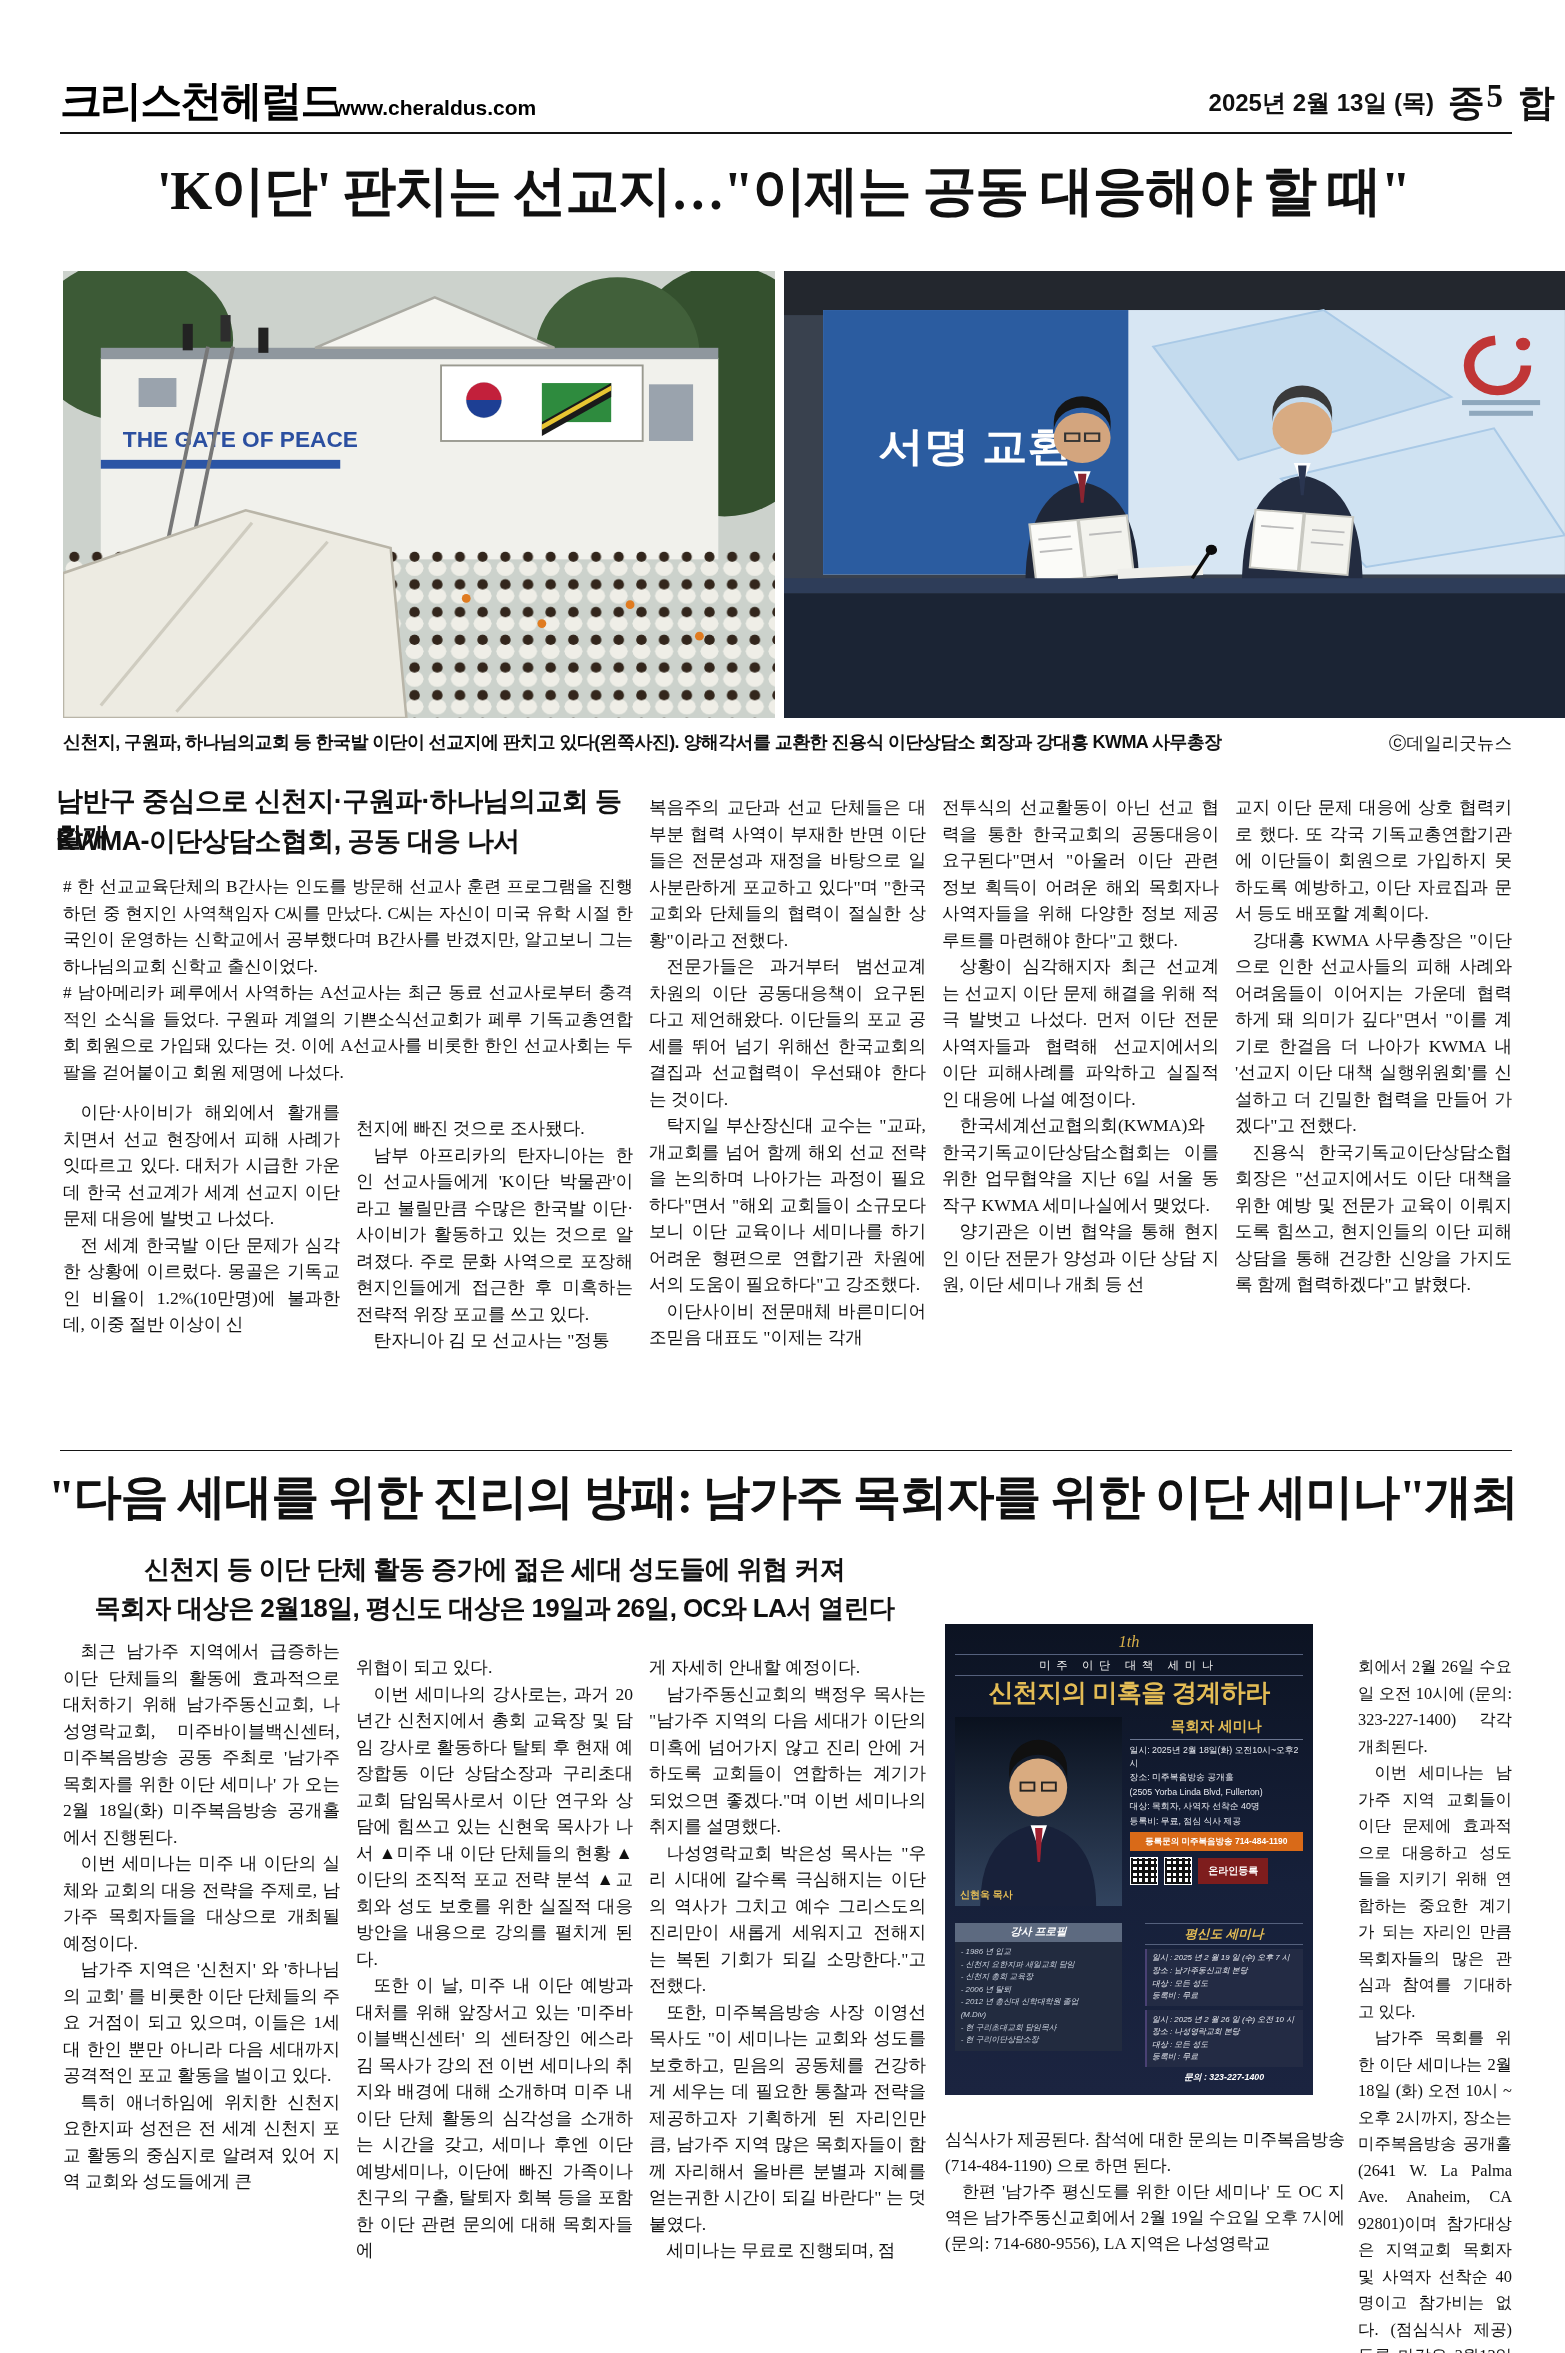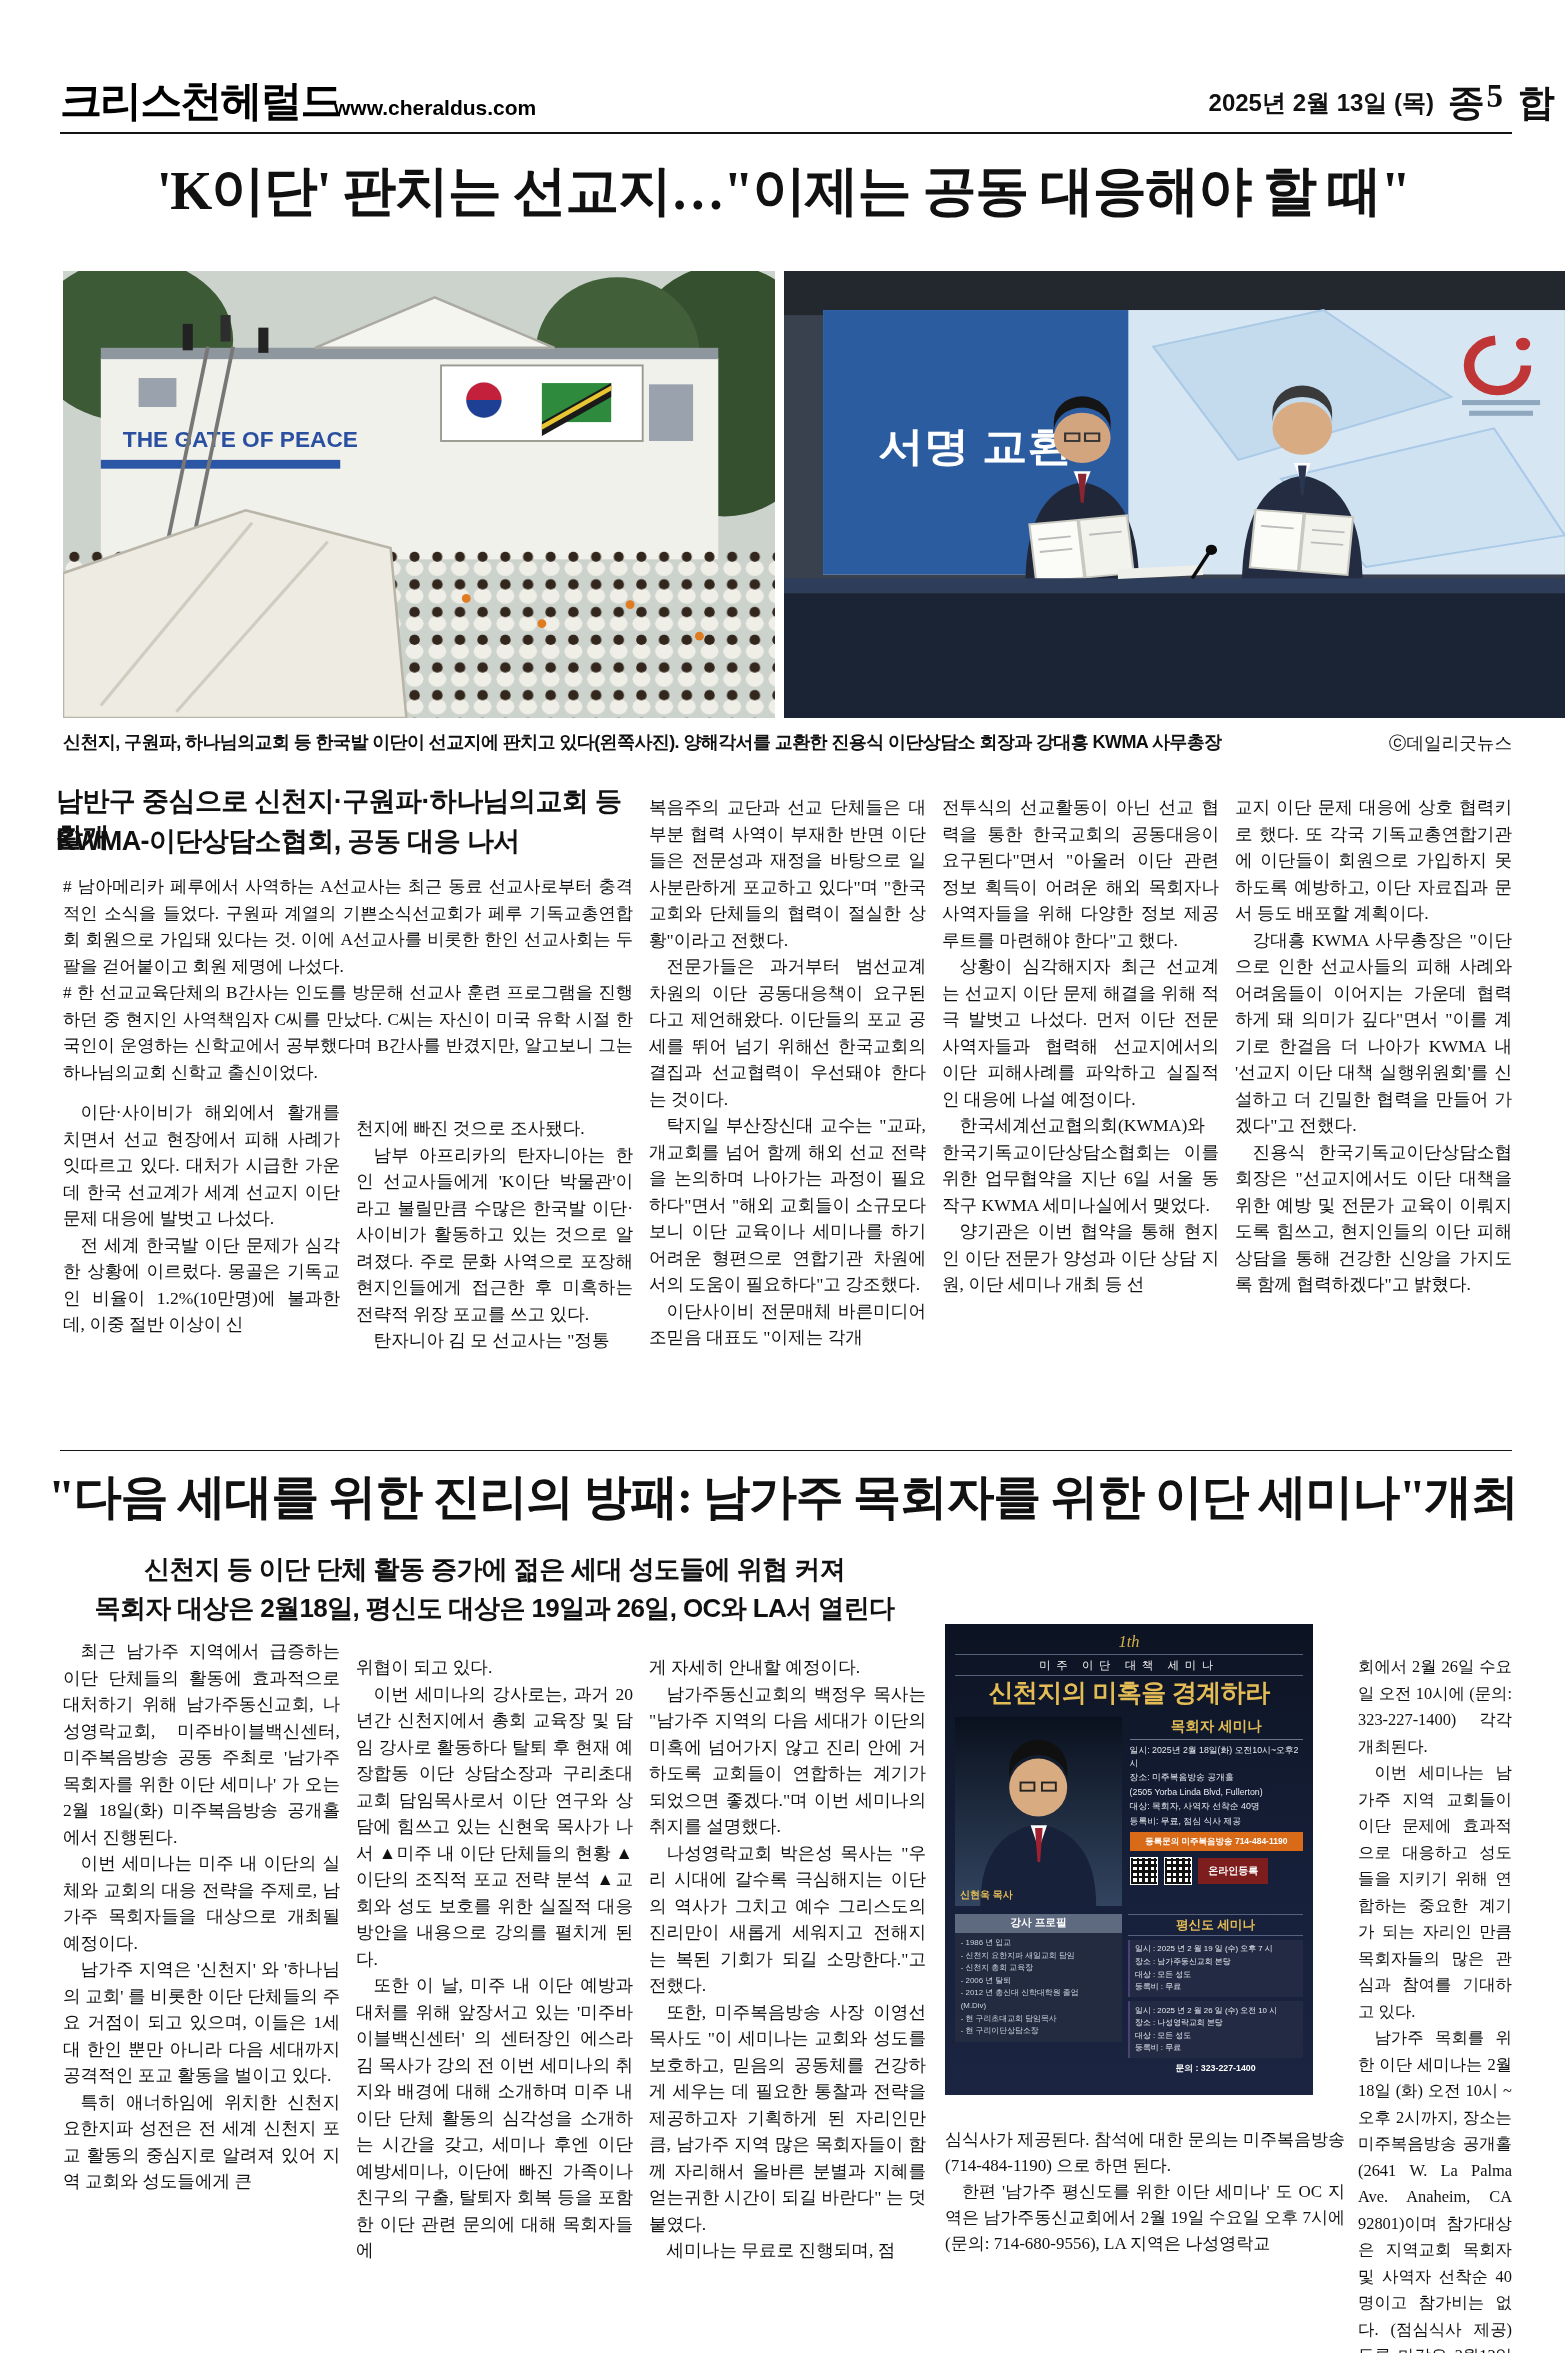--- a/index.html
+++ b/index.html
@@ -68,21 +68,21 @@
   .p-sem-h{color:#e3bc55;font-weight:900;font-size:14.5px;border-bottom:0.6px solid #6b7690;
         padding-bottom:3.2px;margin-bottom:4.4px;text-align:center;}
   .p-rows p{margin:0 0 1.9px;font-size:8.8px;line-height:12.6px;color:#e8eaf0;}
   .p-contact{background:#d96a18;color:#fff;font-size:8.5px;font-weight:700;text-align:center;
         padding:3.8px 2.5px;margin-top:4.4px;}
   .p-qr-row{display:flex;align-items:center;gap:6.3px;margin-top:5.7px;}
   .qr{width:28px;height:28px;background:#fff;border:1.9px solid #fff;box-sizing:border-box;
         background-image:repeating-linear-gradient(0deg,#111 0 2.5px,transparent 2.5px 5.7px),
                          repeating-linear-gradient(90deg,#111 0 2.5px,transparent 2.5px 5.7px);}
   .p-online{background:#7e1d1d;color:#fff;font-size:10px;font-weight:700;padding:5.7px 10px;}
-  .p-bottom{display:flex;gap:6px;margin-top:8px;}
+  .p-bottom{display:flex;gap:23px;margin-top:17px;font-style:italic;}
   .p-profile{width:167px;flex:none;}
   .p-profile-h{background:#5d6a80;color:#fff;text-align:center;font-size:10.7px;font-weight:700;padding:2.5px 0;}
   .p-profile-list{background:#222b3f;padding:4.4px 5.7px;}
   .p-profile-list p{margin:0 0 1.3px;font-size:7.9px;line-height:11.3px;color:#ccd3df;}
   .p-lay{flex:1;min-width:0;}
   .p-lay-h{color:#e3bc55;font-weight:900;font-size:12.6px;text-align:center;
         border-top:0.6px solid #55617d;border-bottom:0.6px solid #55617d;padding:1.9px 0;margin-bottom:3.8px;}
   .p-block{background:#232b44;padding:3.2px 5px;margin-bottom:4.4px;border-left:2.5px solid #4a4174;}
   .p-block p{margin:0 0 1.3px;font-size:7.9px;line-height:11.3px;color:#e8eaf0;}
   .p-lay-contact{color:#fff;font-size:8.8px;font-weight:700;text-align:center;margin-top:1.3px;}
@@ -197,22 +197,22 @@
     </svg>
   </div>
 
   <div class="caption">신천지, 구원파, 하나님의교회 등 한국발 이단이 선교지에 판치고 있다(왼쪽사진). 양해각서를 교환한 진용식 이단상담소 회장과 강대흥 KWMA 사무총장</div>
   <div class="credit">ⓒ데일리굿뉴스</div>
 
   <div class="subhead l1">남반구 중심으로 신천지·구원파·하나님의교회 등 활개</div>
   <div class="subhead l2">KWMA-이단상담소협회, 공동 대응 나서</div>
 
   <div class="intro">
+      <p># 한 선교교육단체의 B간사는 인도를 방문해 선교사 훈련 프로그램을 진행하던 중 현지인 사역책임자 C씨를 만났다. C씨는 자신이 미국 유학 시절 한국인이 운영하는 신학교에서 공부했다며 B간사를 반겼지만, 알고보니 그는 하나님의교회 신학교 출신이었다.</p>
       <p># 남아메리카 페루에서 사역하는 A선교사는 최근 동료 선교사로부터 충격적인 소식을 들었다. 구원파 계열의 기쁜소식선교회가 페루 기독교총연합회 회원으로 가입돼 있다는 것. 이에 A선교사를 비롯한 한인 선교사회는 두 팔을 걷어붙이고 회원 제명에 나섰다.</p>
-      <p># 한 선교교육단체의 B간사는 인도를 방문해 선교사 훈련 프로그램을 진행하던 중 현지인 사역책임자 C씨를 만났다. C씨는 자신이 미국 유학 시절 한국인이 운영하는 신학교에서 공부했다며 B간사를 반겼지만, 알고보니 그는 하나님의교회 신학교 출신이었다.</p>
     </div>
 
   <div class="col" id="a1c1">
       <p>이단·사이비가 해외에서 활개를 치면서 선교 현장에서 피해 사례가 잇따르고 있다. 대처가 시급한 가운데 한국 선교계가 세계 선교지 이단 문제 대응에 발벗고 나섰다.</p>
       <p>전 세계 한국발 이단 문제가 심각한 상황에 이르렀다. 몽골은 기독교인 비율이 1.2%(10만명)에 불과한데, 이중 절반 이상이 신</p>
     </div>
   <div class="col cont" id="a1c2">
       <p>천지에 빠진 것으로 조사됐다.</p>
       <p>남부 아프리카의 탄자니아는 한인 선교사들에게 'K이단 박물관'이라고 불릴만큼 수많은 한국발 이단·사이비가 활동하고 있는 것으로 알려졌다. 주로 문화 사역으로 포장해 현지인들에게 접근한 후 미혹하는 전략적 위장 포교를 쓰고 있다.</p>
       <p>탄자니아 김 모 선교사는 "정통</p>

